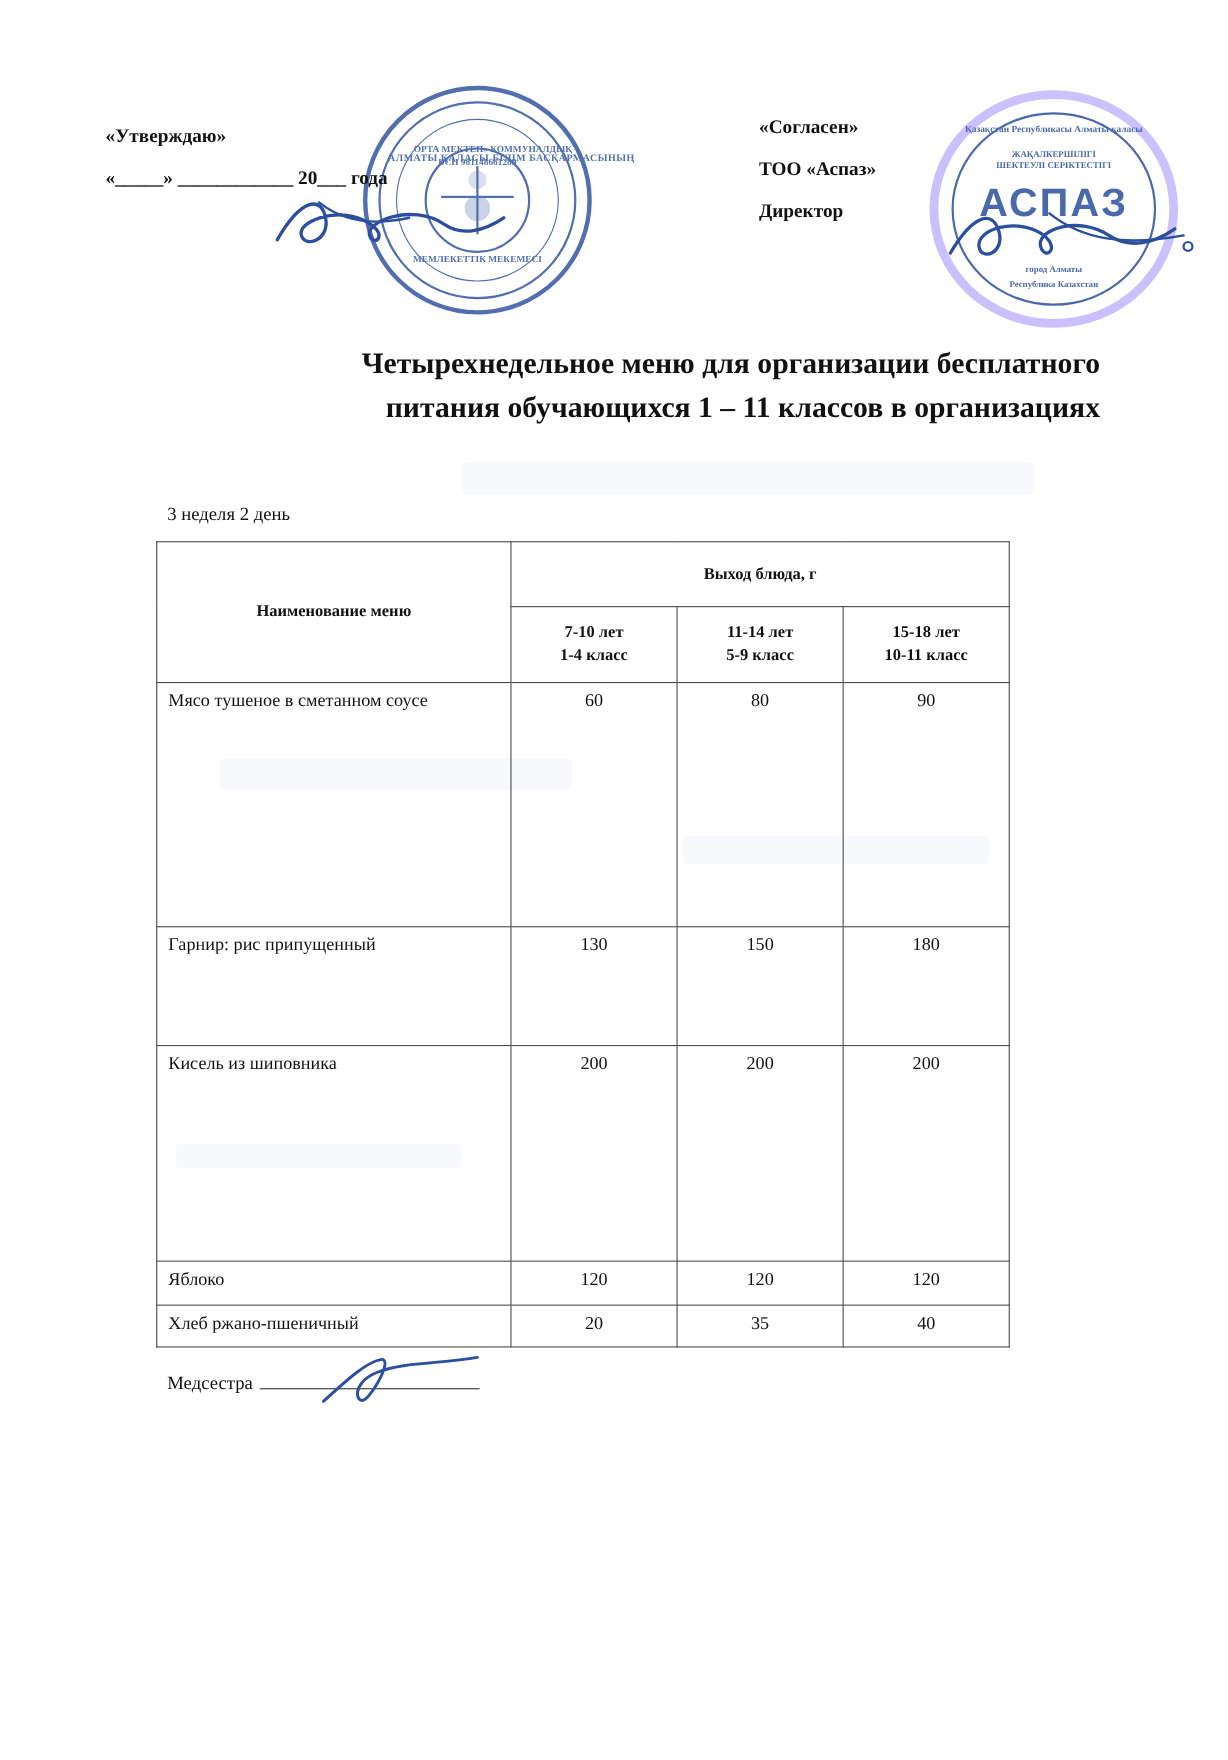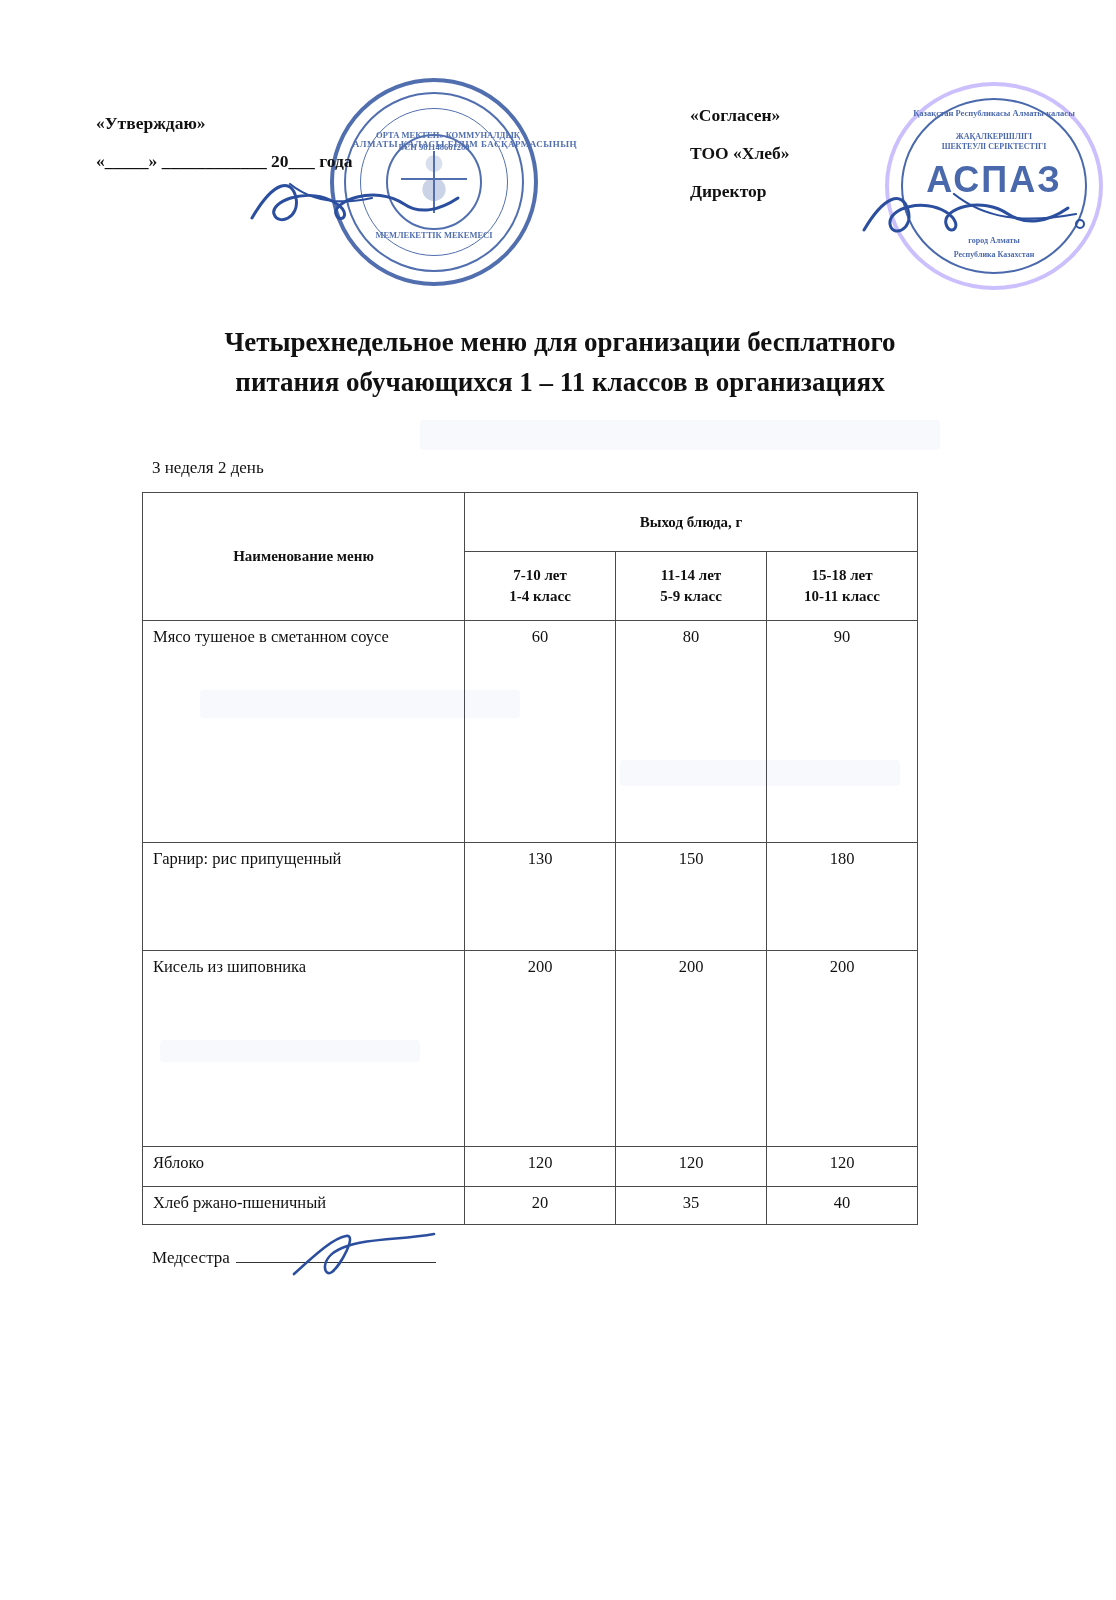--- a/index.html
+++ b/index.html
@@ -115,25 +115,25 @@
     position: absolute;
     left: 50%;
     transform: translateX(-50%);
     color: #2b4f9e;
     font-size: 8.5px;
     font-weight: bold;
     white-space: nowrap;
   }
 
   .stamp-aspaz {
-    left: 885px;
+    left: 845px;
     top: 82px;
     width: 210px;
     height: 200px;
-    border: 4px solid #c4b5fd;
+    border: 8px solid #c4b5fd;
     opacity: 0.85;
   }
   .stamp-aspaz .ring2 {
     position: absolute;
     left: 12px; top: 12px; right: 12px; bottom: 12px;
     border: 2px solid #2b4f9e;
     border-radius: 50%;
   }
   .stamp-aspaz .brand {
     position: absolute;
@@ -167,26 +167,25 @@
   .sig-dir   { left: 244px; top: 170px; }
   .sig-aspaz { left: 858px; top: 178px; }
   .sig-nurse { left: 288px; top: 1232px; }
 
   
   .doc-title {
     position: absolute;
     left: 120px;
     top: 310px;
     width: 880px;
-    text-align: center;
+    text-align: right;
     font-size: 27px;
     font-weight: bold;
     line-height: 40px;
     z-index: 3;
-    margin-top: 12px;
   }
 
   
   .week-day {
     position: absolute;
     left: 152px;
     top: 458px;
     font-size: 17px;
     z-index: 3;
   }
@@ -293,21 +292,21 @@
   <div class="mid-line" style="top:164px;">Республика Казахстан</div>
 </div>
 
 <div class="approval-left">
   <div>«Утверждаю»</div>
   <div>«_____» ____________ 20___ года</div>
 </div>
 
 <div class="approval-right">
   <div>«Согласен»</div>
-  <div>ТОО «Хлеб»</div>
+  <div>ТОО «Аспаз»</div>
   <div>Директор</div>
 </div>
 
 <svg class="signature sig-dir" width="230" height="70" viewBox="0 0 230 70">
   <path d="M8,48 C30,10 48,8 52,28 C56,48 34,56 30,44 C26,32 60,18 86,30 C112,42 96,56 92,44 C88,32 130,14 160,34 C176,45 196,40 214,28" fill="none" stroke="#2b4f9e" stroke-width="3" stroke-linecap="round"></path>
   <path d="M46,14 C66,30 92,36 128,28" fill="none" stroke="#2b4f9e" stroke-width="2.2" stroke-linecap="round"></path>
 </svg>
 
 <svg class="signature sig-aspaz" width="230" height="80" viewBox="0 0 230 80">
   <path d="M6,52 C26,18 44,12 50,32 C56,52 34,60 32,46 C30,30 66,20 88,34 C108,47 92,60 88,46 C84,30 124,18 150,36 C168,48 190,44 210,30" fill="none" stroke="#2b4f9e" stroke-width="3" stroke-linecap="round"></path>

